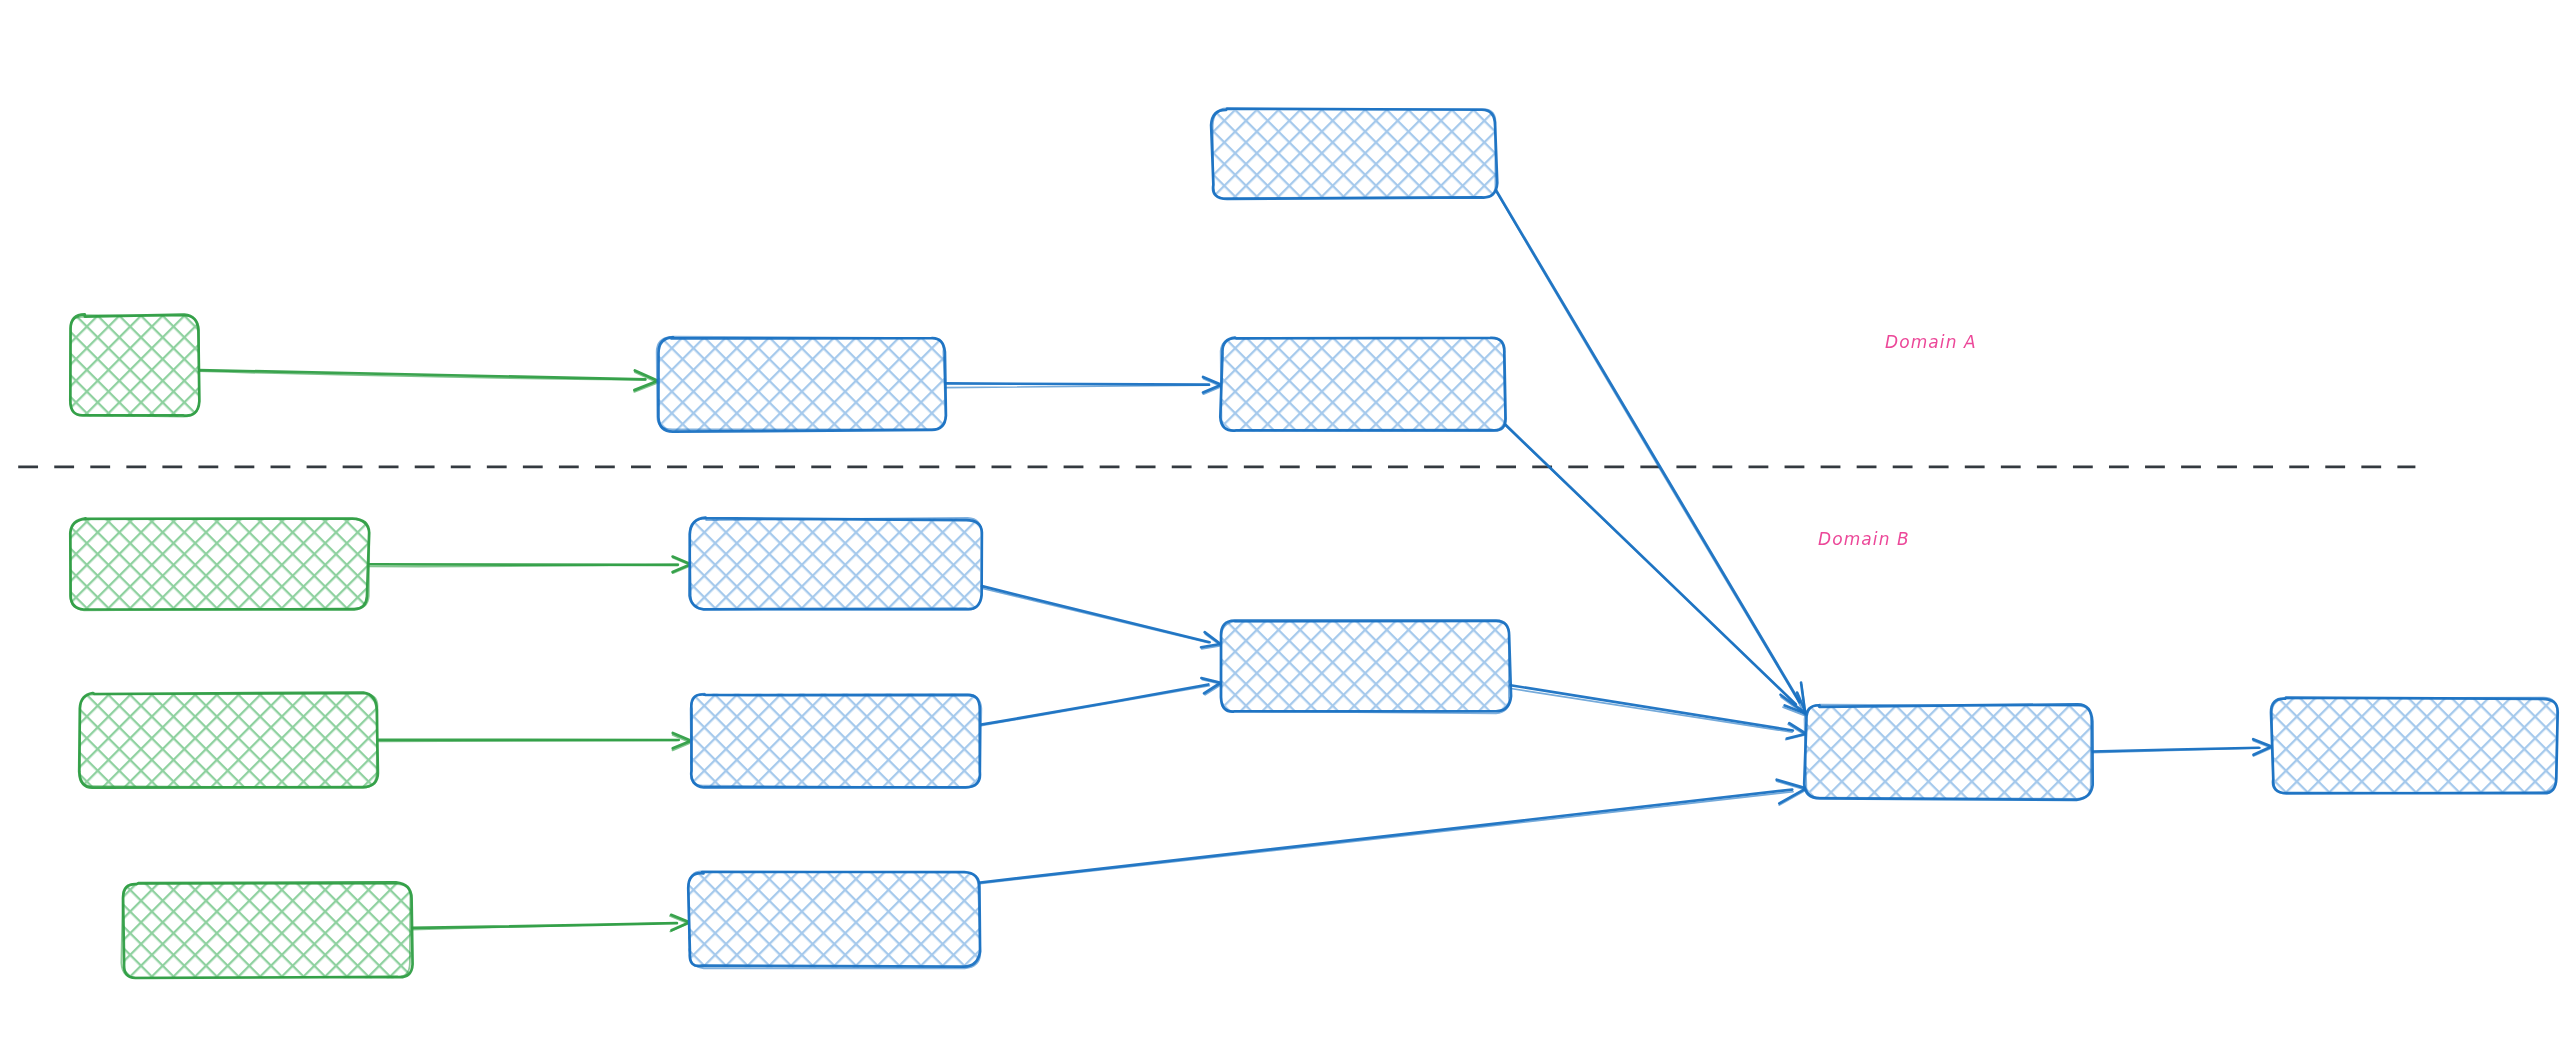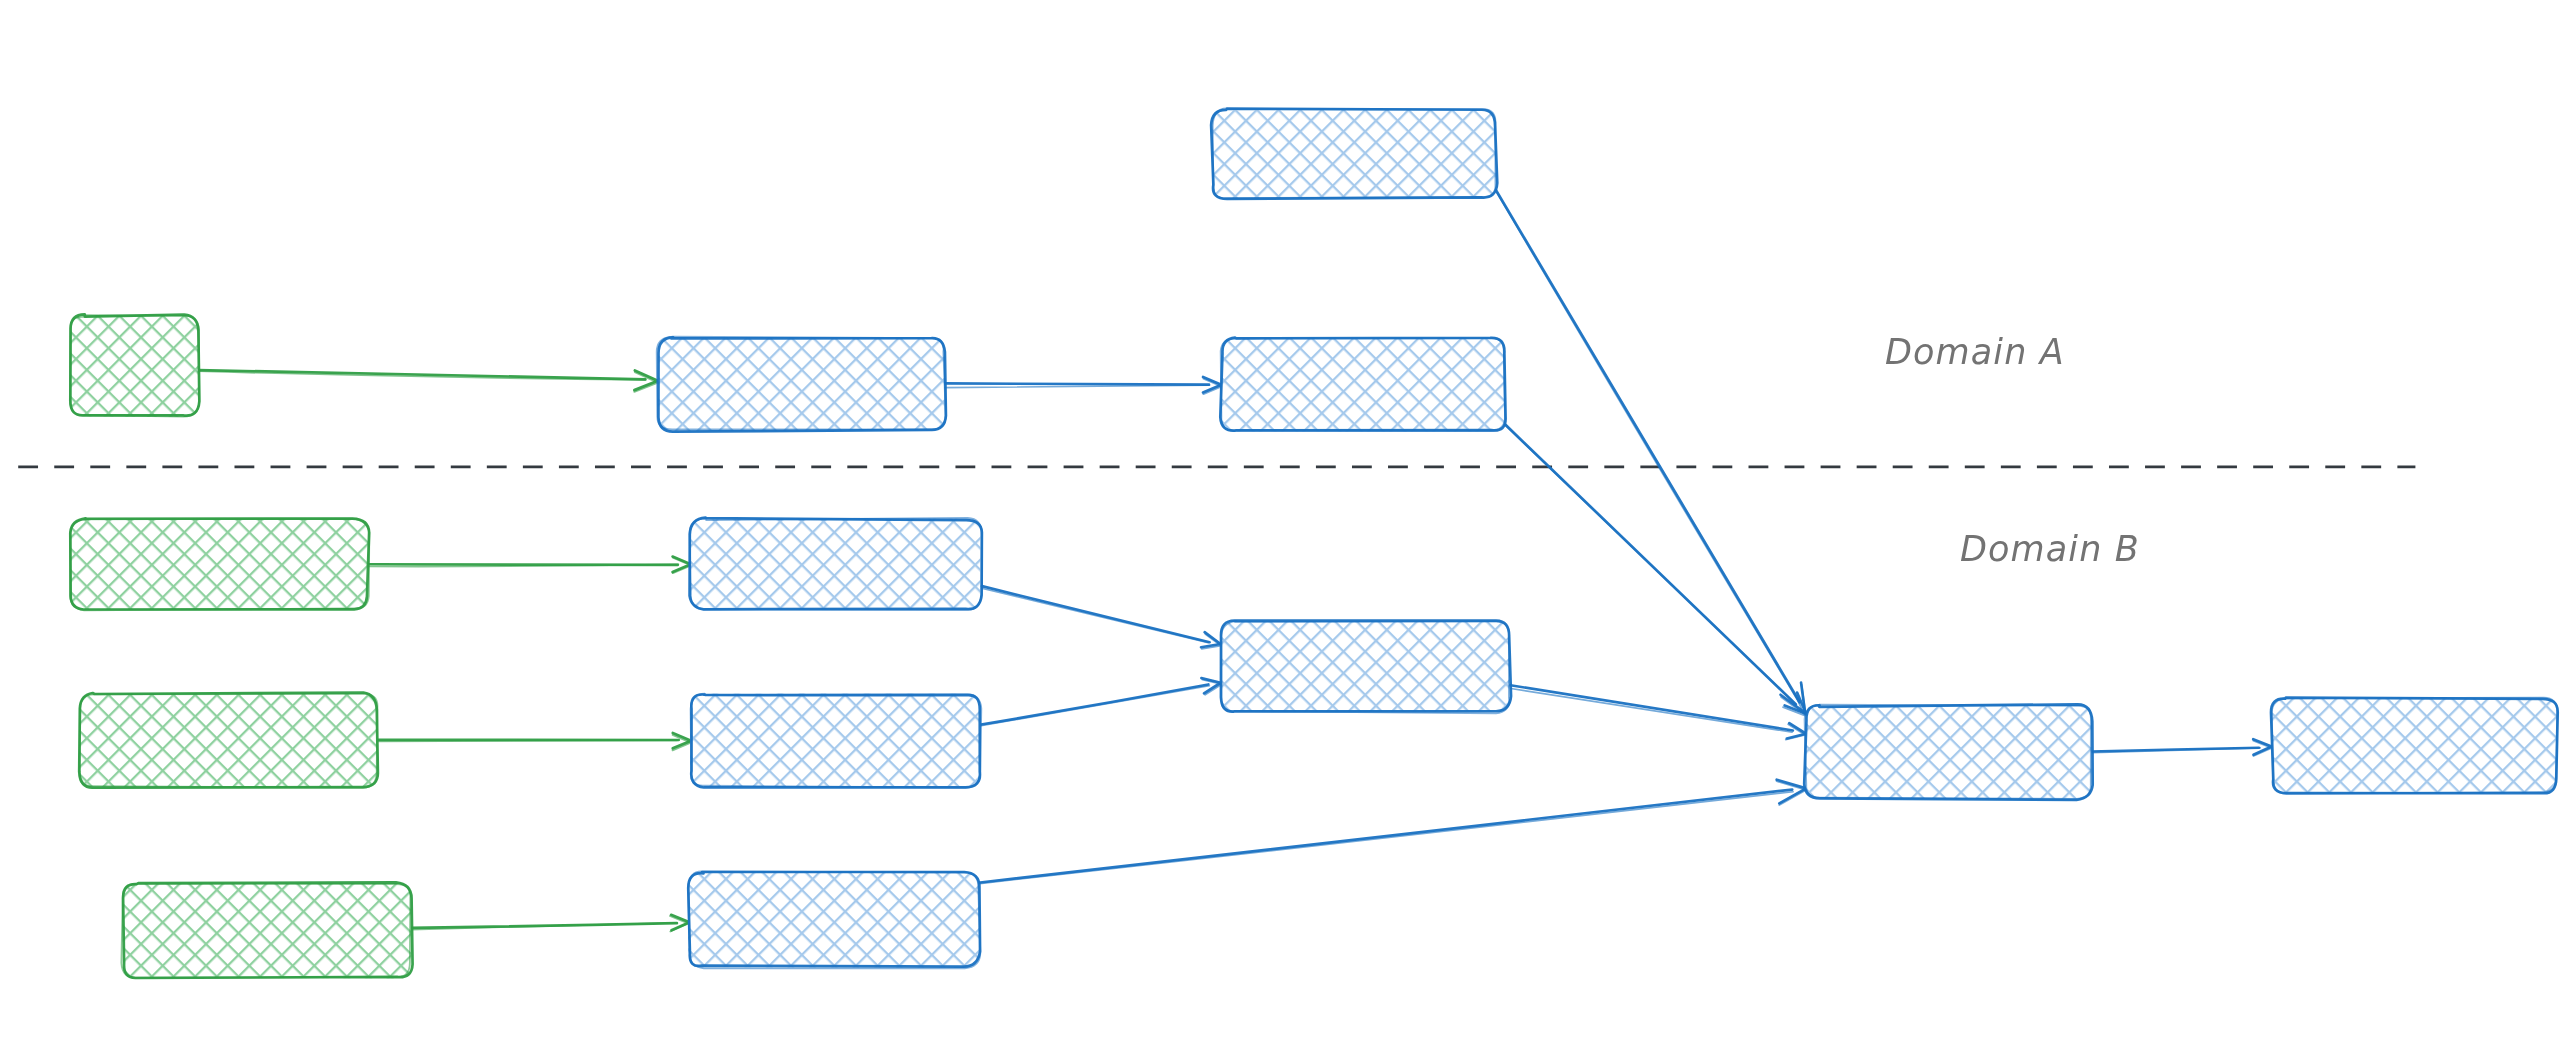--- a/index.html
+++ b/index.html
@@ -6,30 +6,30 @@
   html,body{margin:0;padding:0;background:#ffffff;}
   body{
     width:2576px;height:1049px;
     font-family:"DejaVu Sans", sans-serif;
     overflow:hidden;position:relative;
   }
   #canvas{position:absolute;inset:0;width:2576px;height:1049px;}
   .domain-label{
     position:absolute;
     font-family:"DejaVu Sans", sans-serif;
-    font-size:35px;
+    font-size:17px;
     font-weight:400;
     font-style:italic;
-    color:#737373;
+    color:#ec4899;
     letter-spacing:1.1px;
     white-space:nowrap;
     user-select:none;
   }
   #label-domain-a{left:1885px;top:332px;}
-  #label-domain-b{left:1960px;top:529px;}
+  #label-domain-b{left:1818px;top:529px;}
 </style>
 </head>
 <body>
 
 <svg id="canvas" viewBox="0 0 2858 1164" xmlns="http://www.w3.org/2000/svg">
   <defs>
     <pattern id="hatch-green" width="17" height="17" patternUnits="userSpaceOnUse" patternTransform="rotate(45)">
       <rect width="17" height="17" fill="#ffffff"></rect>
       <line x1="0" y1="0" x2="0" y2="17" stroke="#8ed19f" stroke-width="5"></line>
       <line x1="0" y1="0" x2="17" y2="0" stroke="#8ed19f" stroke-width="5"></line>

